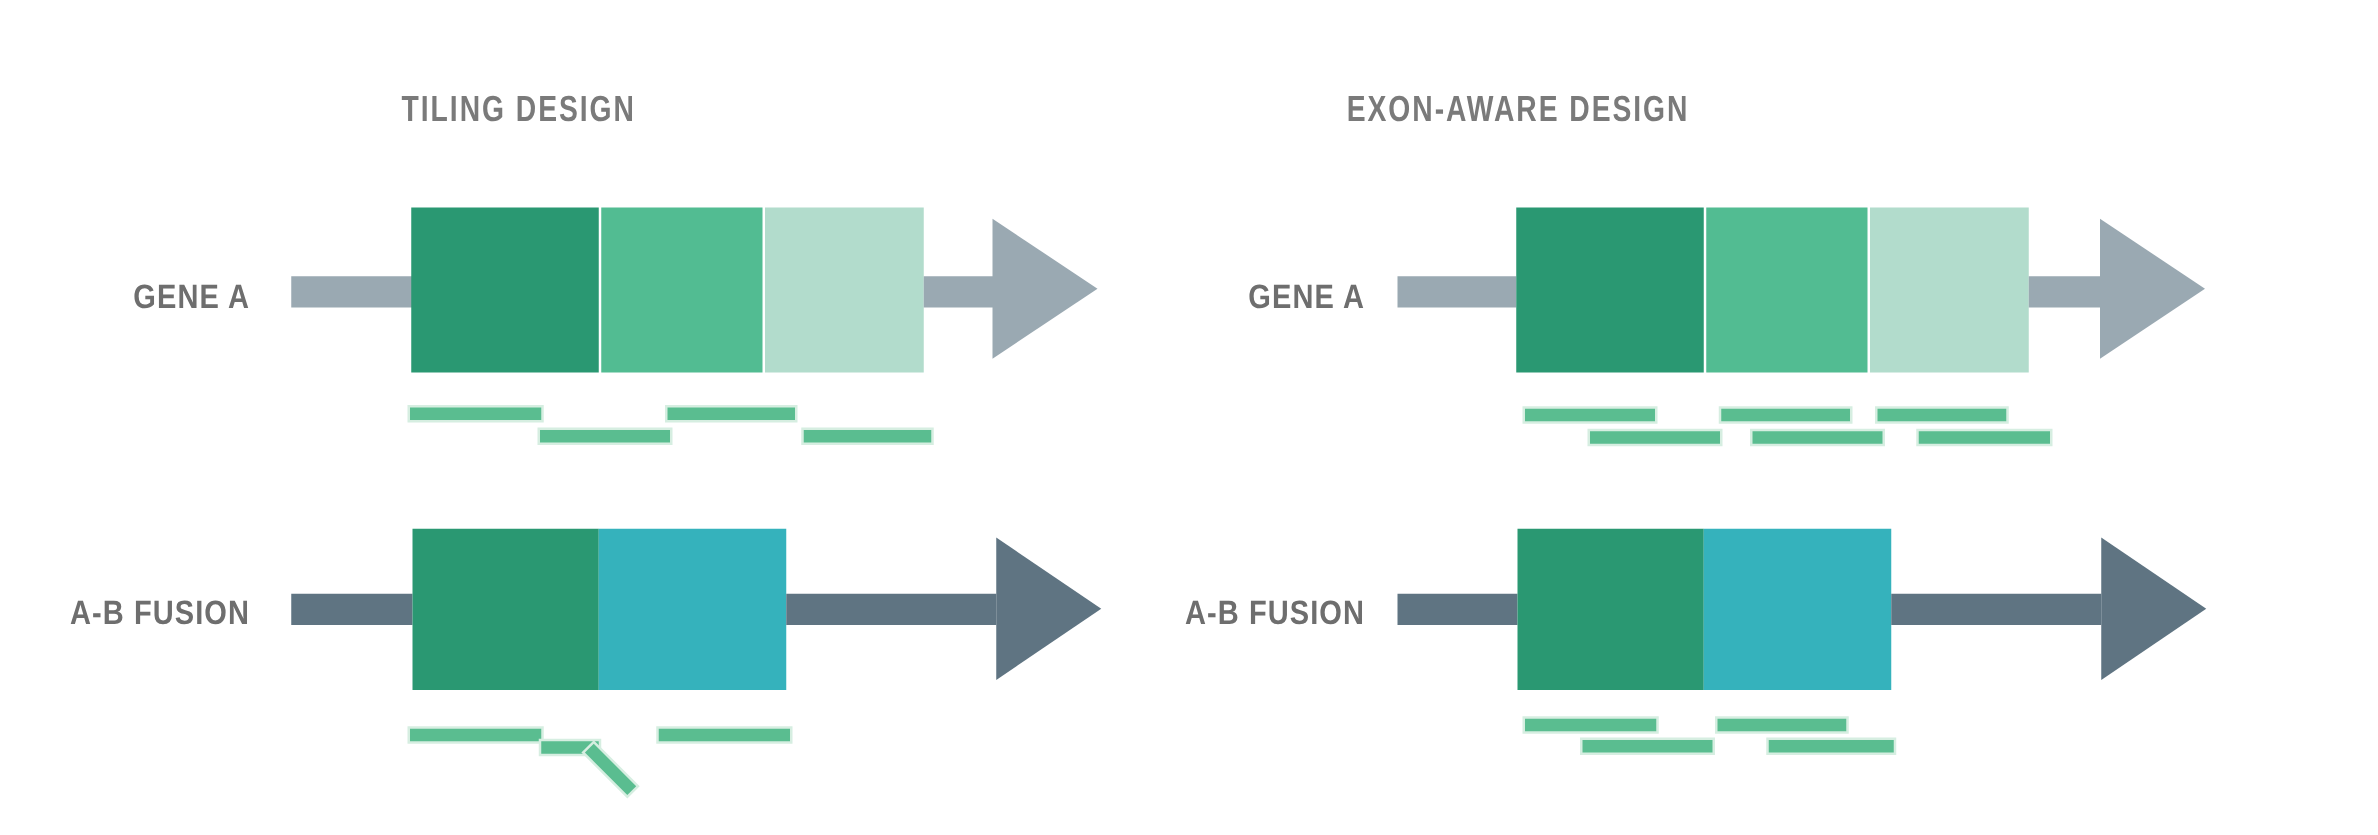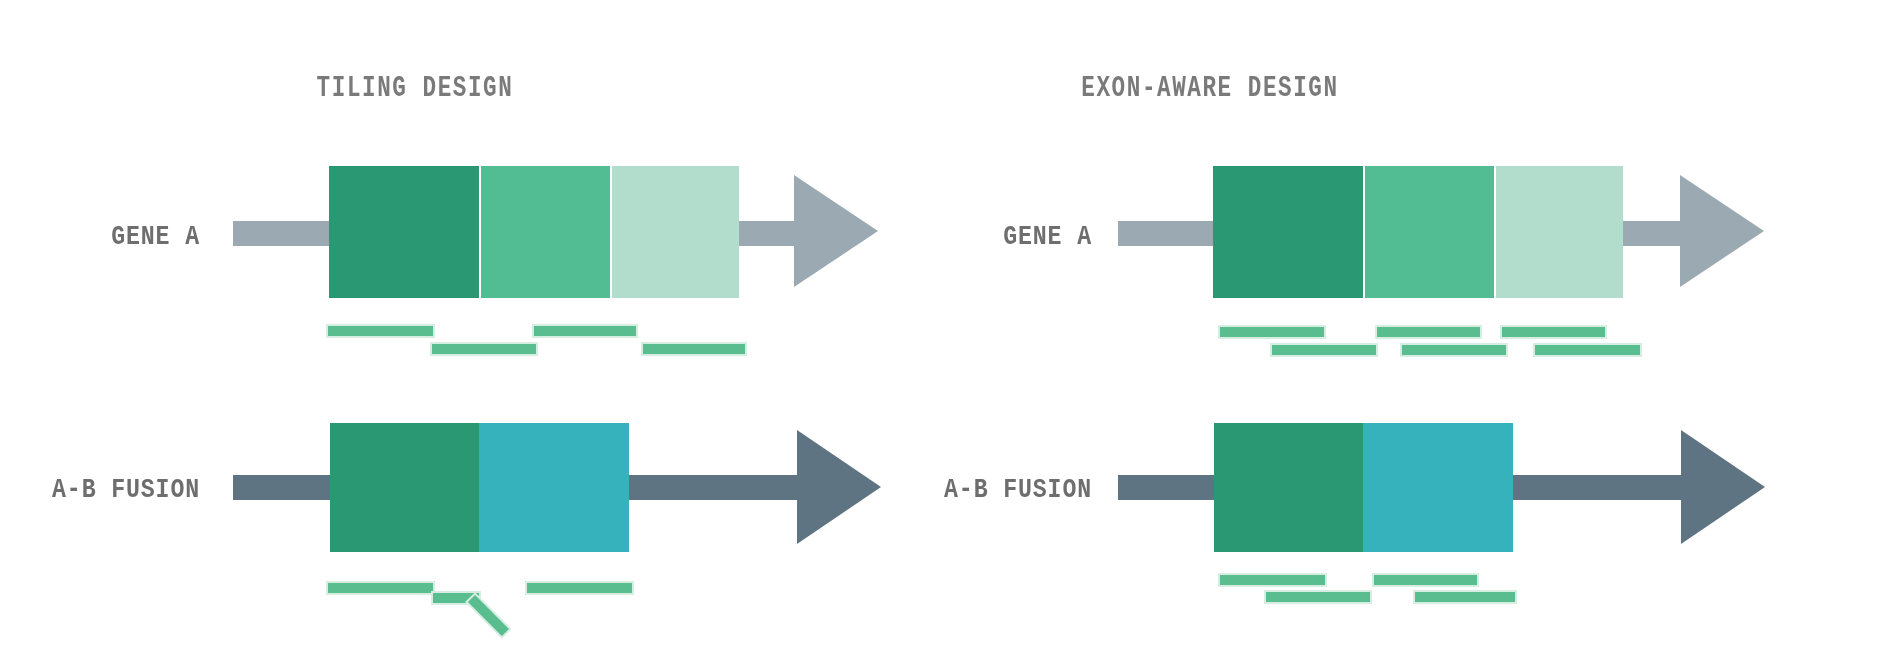--- a/index.html
+++ b/index.html
@@ -7,21 +7,20 @@
     padding: 0;
     background: #ffffff;
     font-family: "Liberation Sans", sans-serif;
   }
   .canvas {
     position: relative;
     width: 1902px;
     height: 668px;
     background: var(--background, #ffffff);
     overflow: hidden;
-    font-family: Liberation Mono, monospace;
   }
   
   .panel-title {
     position: absolute;
     top: 74px;
     width: 340px;
     text-align: center;
     font-size: 29px;
     font-weight: 700;
     letter-spacing: 2px;

